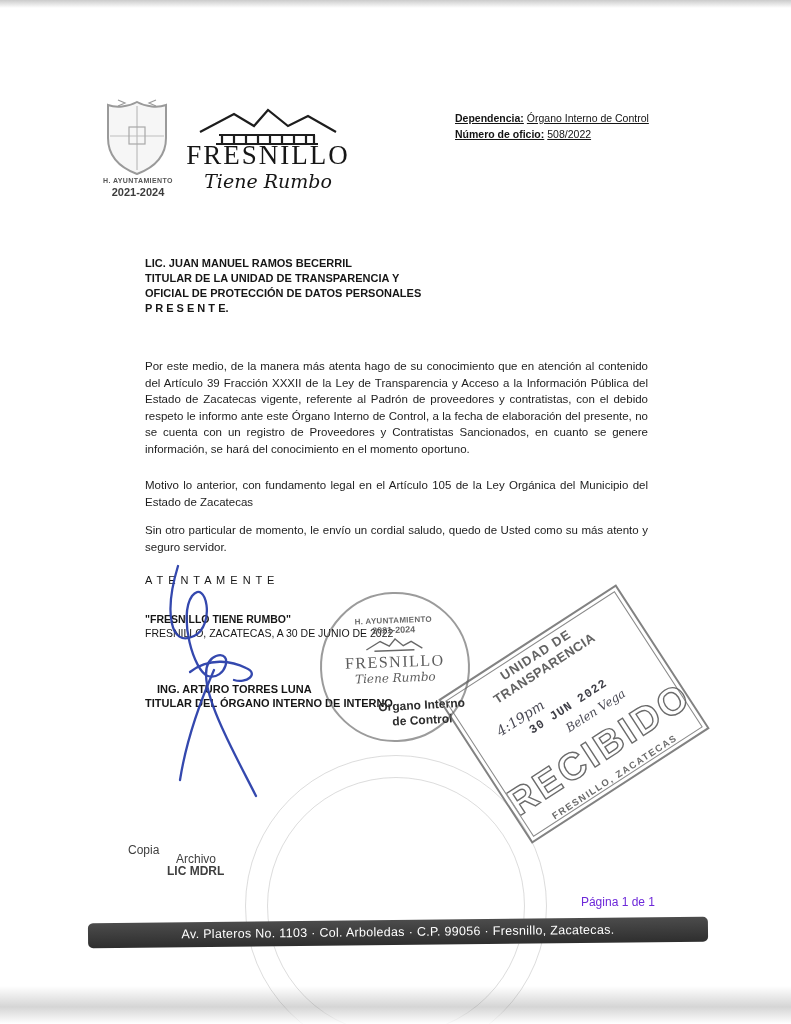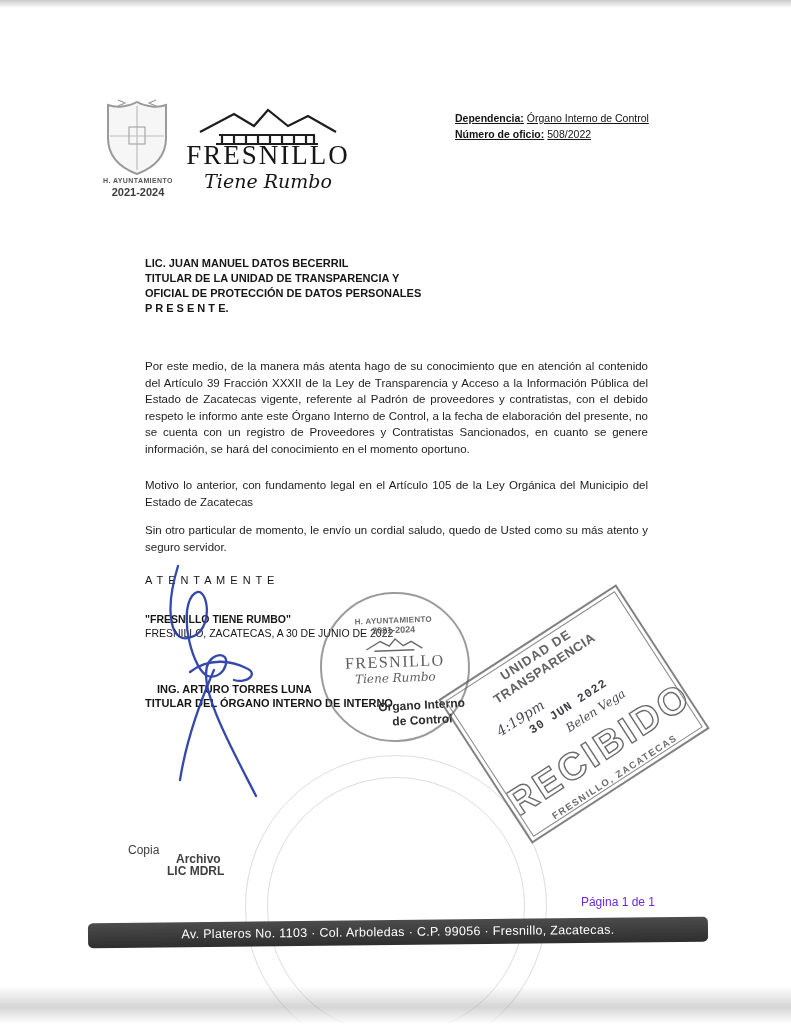--- a/index.html
+++ b/index.html
@@ -60,21 +60,21 @@
   .stamp .hw-date{position:absolute;left:58px;top:68px;font-family:"Liberation Mono", monospace;
     font-size:12px;font-weight:bold;letter-spacing:1px;color:#2f2f38;}
   .stamp .hw-name{position:absolute;left:90px;top:86px;font-family:"DejaVu Serif", serif;font-style:italic;
     font-size:12px;color:#3a3a46;}
   .stamp .loc{position:absolute;left:0;bottom:4px;width:100%;text-align:center;font-size:9.5px;
     font-weight:bold;letter-spacing:1.5px;color:#5f5f5f;}
   .recibido-svg{position:absolute;left:4px;top:98px;}
   
   .note{font-size:12px;color:#3f3f3f;}
   .copia{left:128px;top:843px;}
-  .archivo{left:176px;top:852px;font-weight:bold;}
+  .archivo{left:176px;top:852px;}
   .initials{left:126px;top:864px;font-weight:bold;padding-left:41px;}
   .pagination{left:495px;top:895px;width:160px;text-align:right;font-size:12px;color:#6d28d9;}
   .footer-bar{left:88px;top:920px;width:620px;height:25px;border-radius:5px;
     background:linear-gradient(180deg,#4c4c4c,#2e2e2e);transform:rotate(-.6deg);
     color:#fff;font-size:12.5px;letter-spacing:.3px;text-align:center;line-height:25px;}
 </style>
 </head>
 <body>
 
 <div class="page">
@@ -102,21 +102,21 @@
   <div class="abs meta">
     <div>
       <b>Dependencia:</b><span class="v">Órgano Interno de Control</span>
     </div>
     <div>
       <b>Número de oficio:</b><span class="v">508/2022</span>
     </div>
   </div>
 
   <div class="abs recipient">
-    <div>LIC. JUAN MANUEL DATOS BECERRIL</div>
+    <div>LIC. JUAN MANUEL RAMOS BECERRIL</div>
     <div>TITULAR DE LA UNIDAD DE TRANSPARENCIA Y</div>
     <div>OFICIAL DE PROTECCIÓN DE DATOS PERSONALES</div>
     <div>P R E S E N T E.</div>
   </div>
 
   <div class="abs para p1">Por este medio, de la manera más atenta hago de su conocimiento que en atención al contenido del Artículo 39 Fracción XXXII de la Ley de Transparencia y Acceso a la Información Pública del Estado de Zacatecas vigente, referente al Padrón de proveedores y contratistas, con el debido respeto le informo ante este Órgano Interno de Control, a la fecha de elaboración del presente, no se cuenta con un registro de Proveedores y Contratistas Sancionados, en cuanto se genere información, se hará del conocimiento en el momento oportuno.</div>
   <div class="abs para p2">Motivo lo anterior, con fundamento legal en el Artículo 105 de la Ley Orgánica del Municipio del Estado de Zacatecas</div>
   <div class="abs para p3">Sin otro particular de momento, le envío un cordial saludo, quedo de Usted como su más atento y seguro servidor.</div>
 
   <div class="abs sig-line atentamente">A T E N T A M E N T E</div>

